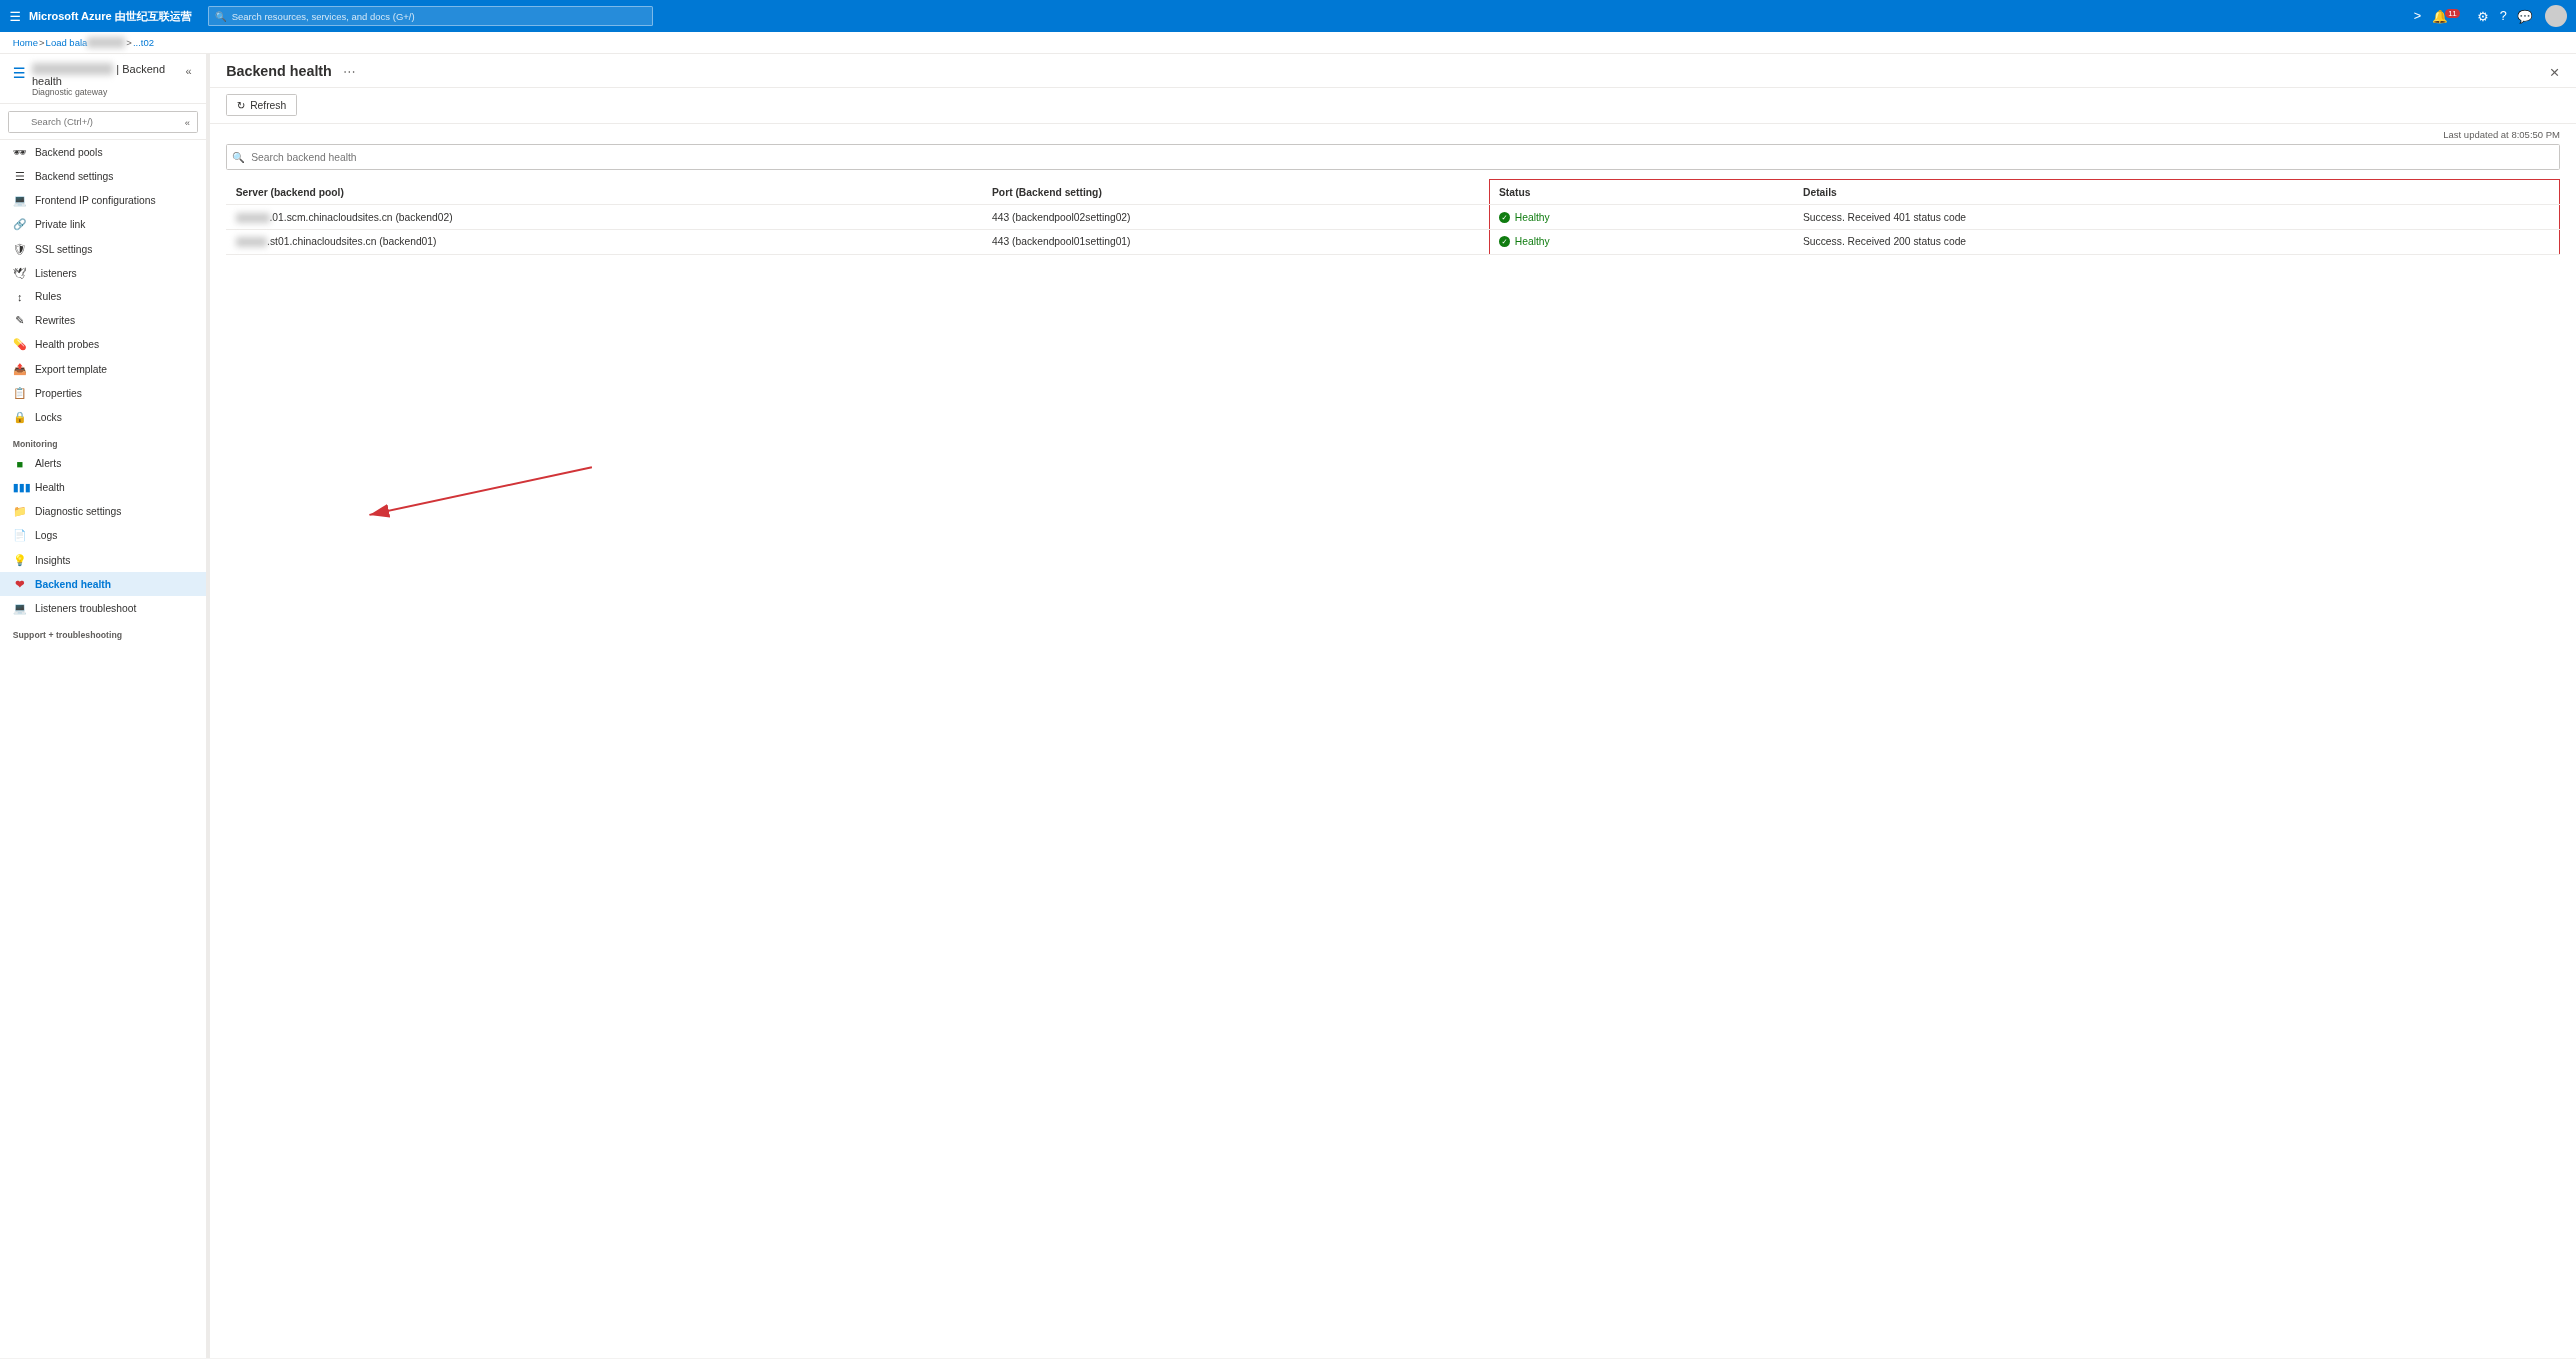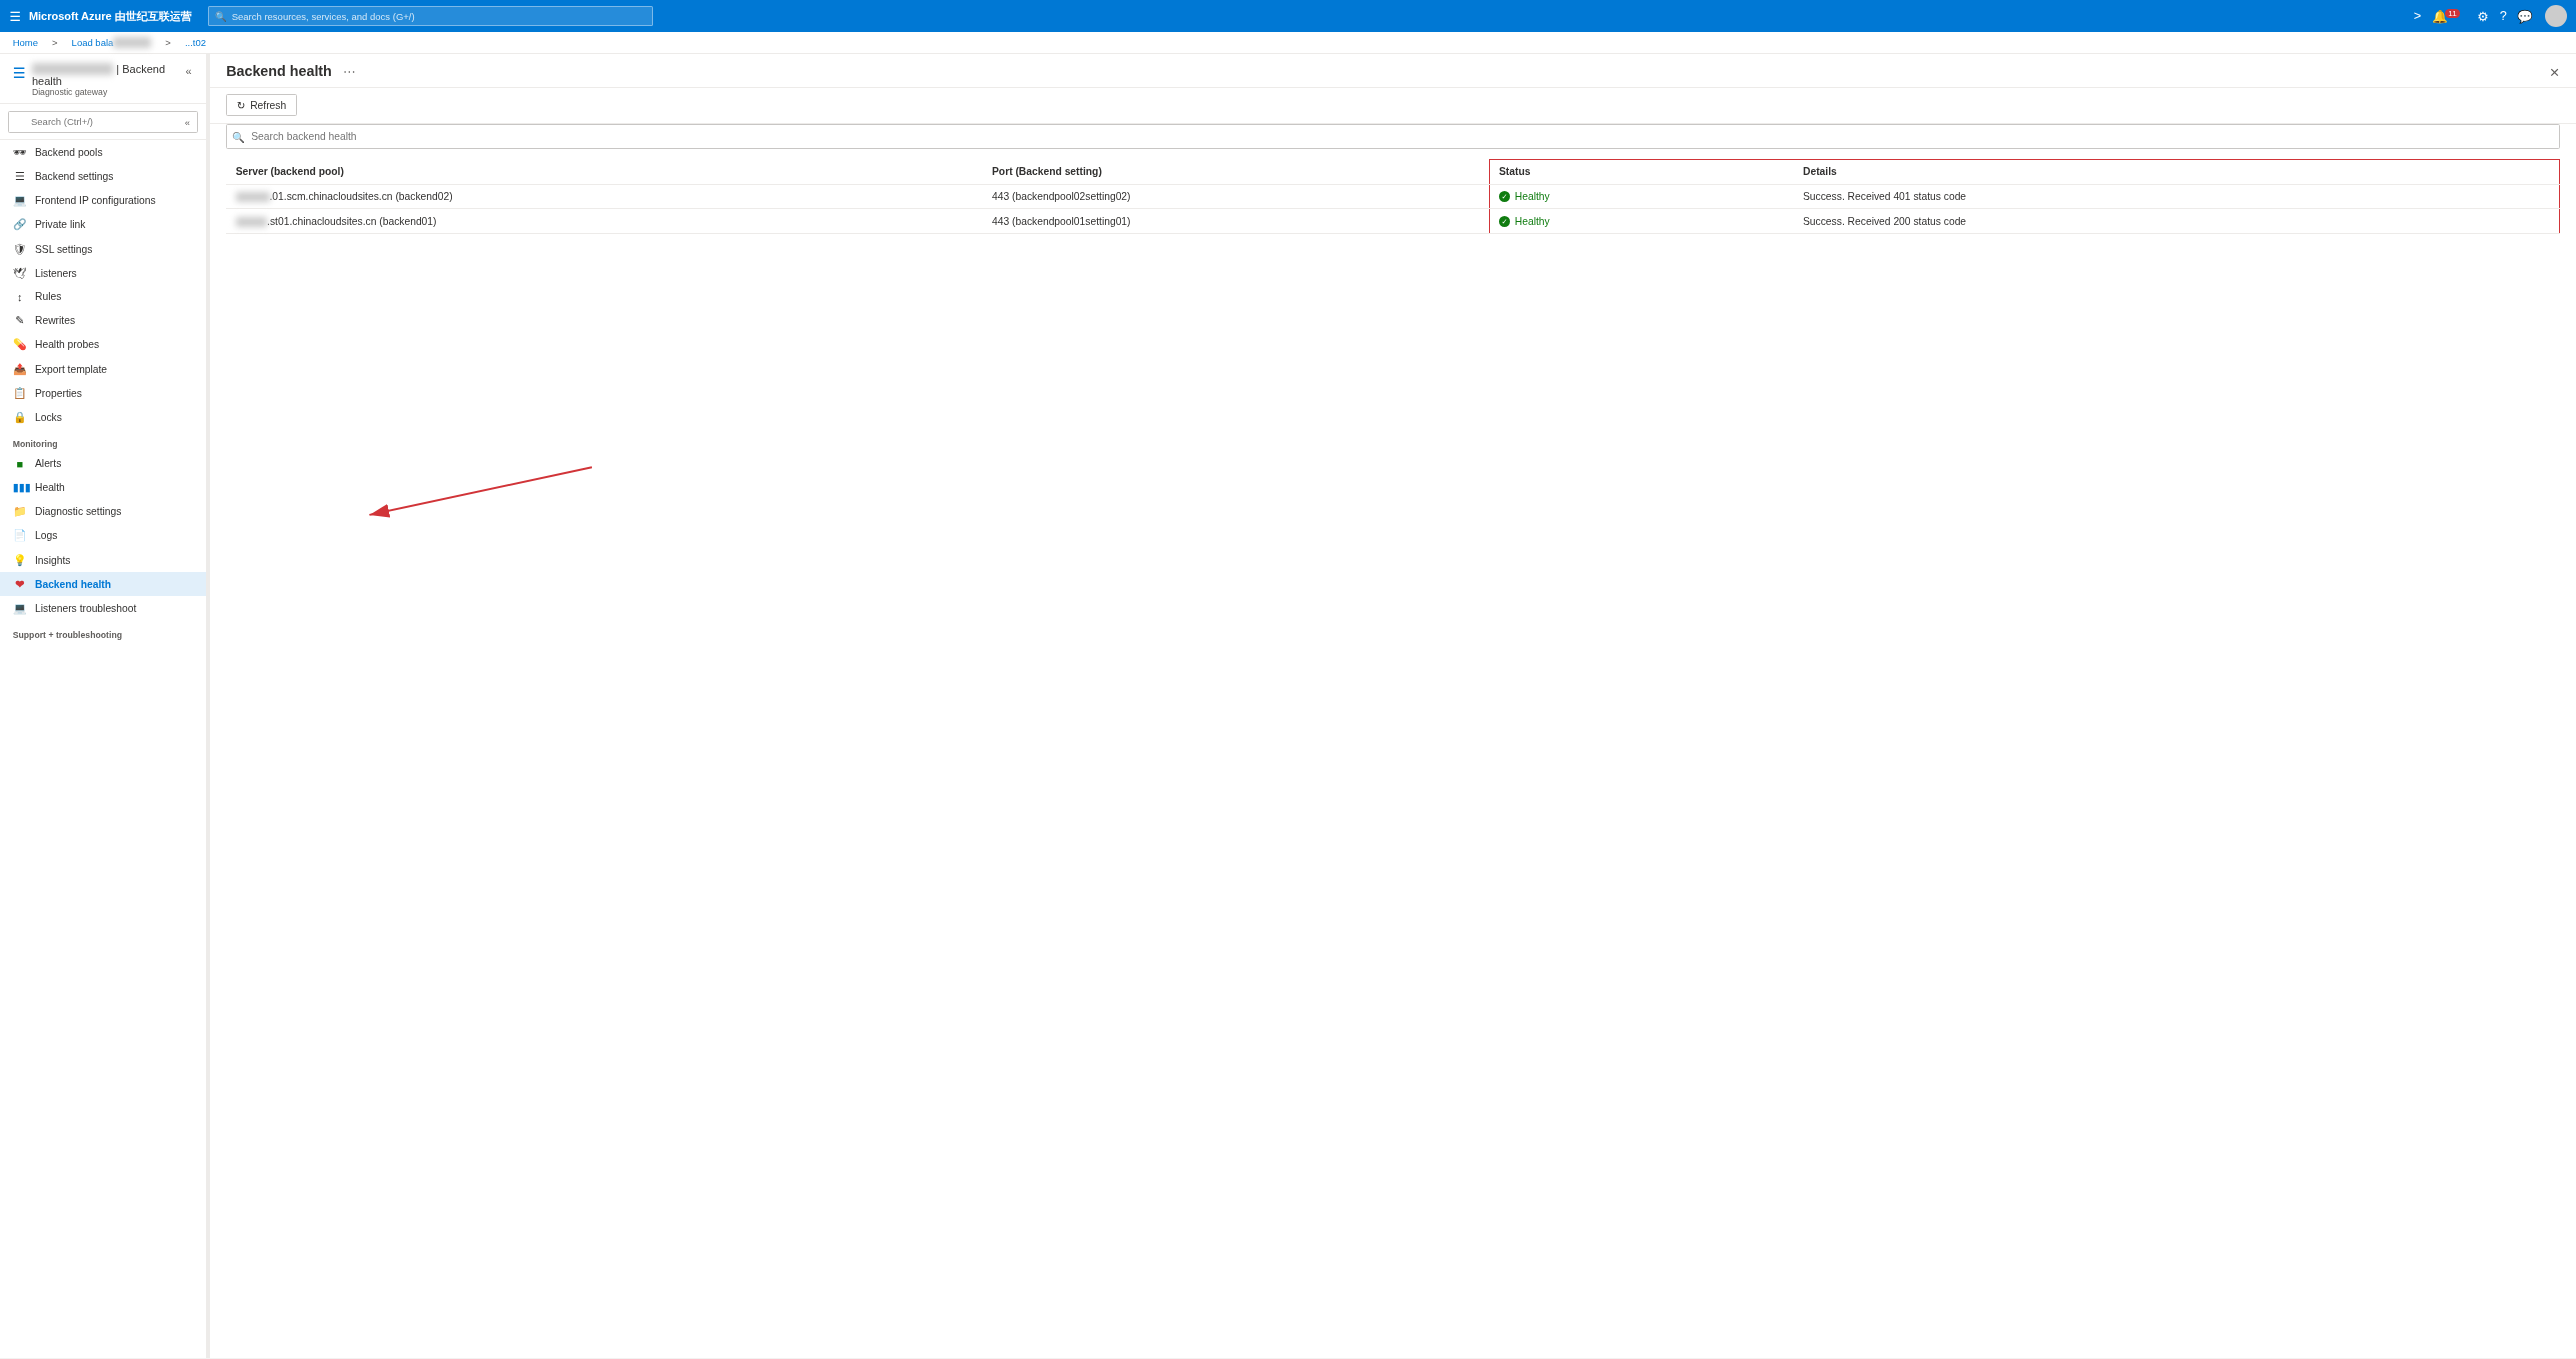--- a/index.html
+++ b/index.html
@@ -36,21 +36,21 @@
     .topbar-avatar { width: 22px; height: 22px; border-radius: 50%; background: #ccc; overflow: hidden; }
 
     
     .breadcrumb {
       background: white;
       padding: 4.8px 12.7px;
       font-size: 9.5px;
       color: #0078d4;
       display: flex;
       align-items: center;
-      gap: 14px;
+      gap: 1px;
       border-bottom: 0.8px solid #edebe9;
     }
     .breadcrumb-sep { color: #605e5c; }
 
     
     .main-layout {
       display: flex;
       height: calc(100vh - 32px - 23px);
       background: #f3f2f1;
     }
@@ -424,20 +424,21 @@
       <span class="content-close">✕</span>
     </div>
 
     <div class="content-toolbar">
       <button class="btn-refresh">
         <span>↻</span>
         <span>Refresh</span>
       </button>
     </div>
 
+    <div class="content-last-updated">Last updated at 8:05:50 PM</div>
 
     <div class="content-search-bar">
       <div class="content-search-wrap">
         <span class="content-search-icon">🔍</span>
         <input class="content-search-input" type="text" placeholder="Search backend health" style="">
       </div>
     </div>
 
     <div class="table-container">
       <table class="data-table">

